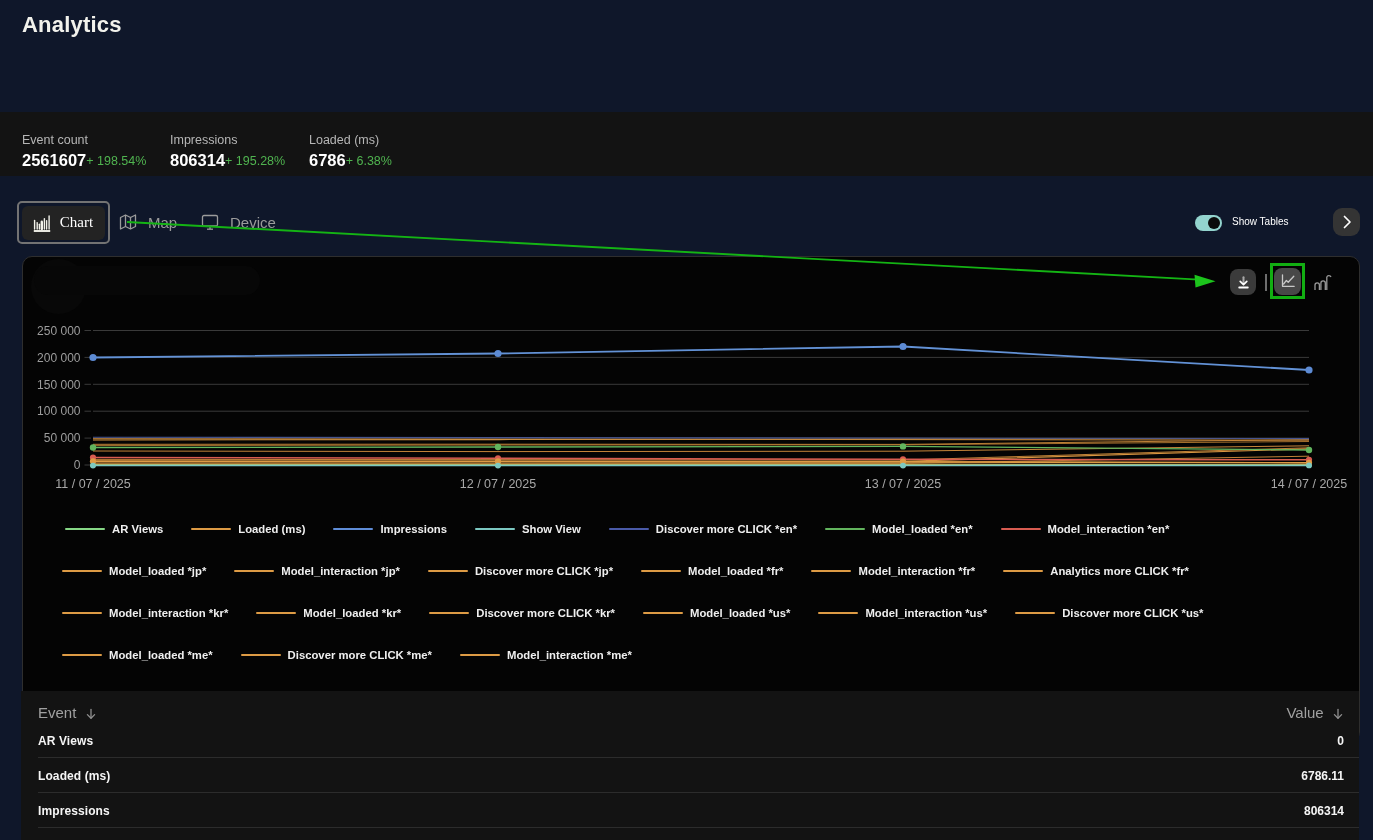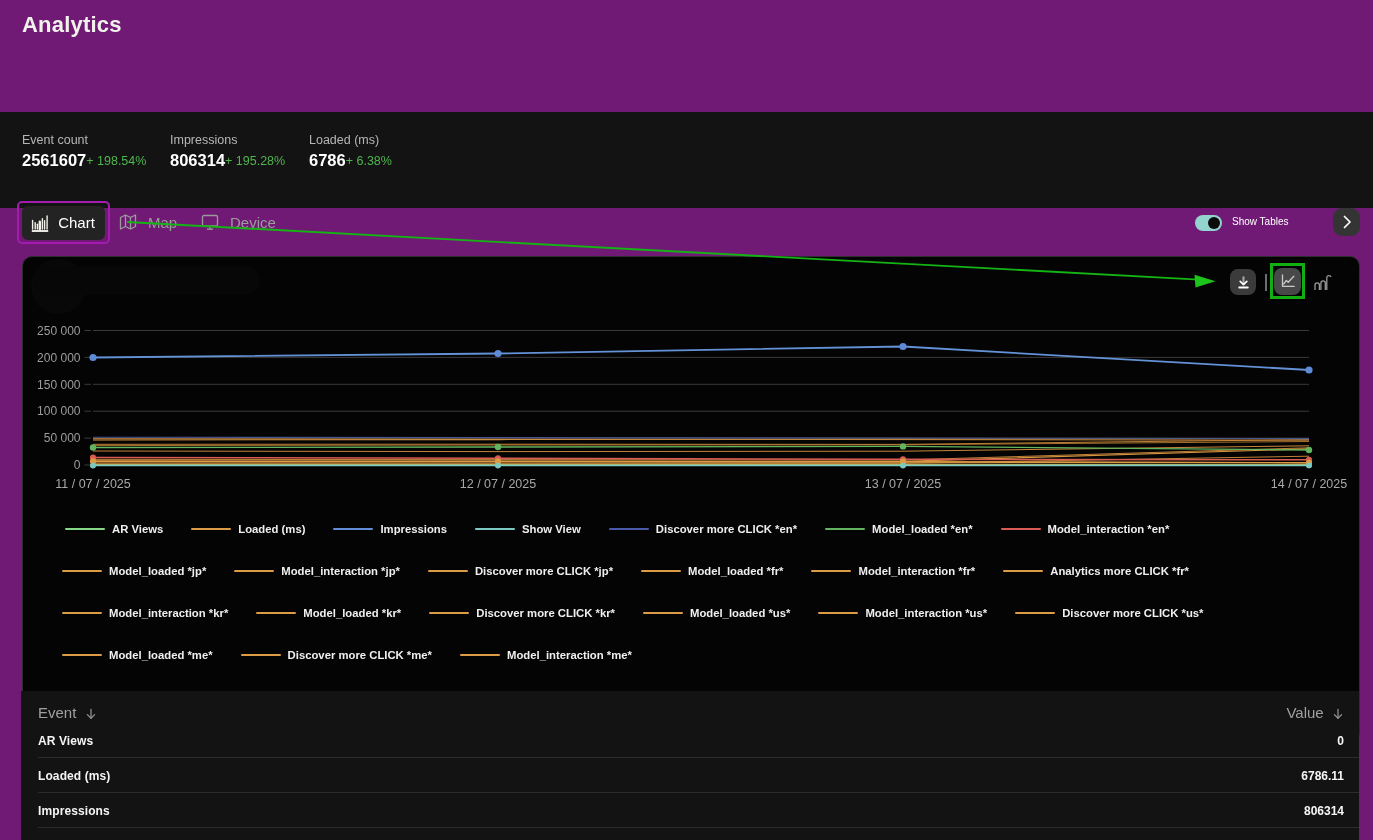--- a/index.html
+++ b/index.html
@@ -1,31 +1,31 @@
 <!DOCTYPE html>
 <html><head>
 <meta charset="utf-8">
 <style>
   * { margin:0; padding:0; box-sizing:border-box; }
   html,body { width:1373px; height:840px; background:#030303; overflow:hidden;
     font-family:"Liberation Sans", sans-serif; }
   .abs { position:absolute; }
-  #page { position:relative; width:1373px; height:840px; background:#701a75; }
+  #page { position:relative; width:1373px; height:840px; background:#0f172a; }
   h1 { position:absolute; left:22px; top:12px; font-size:22px; font-weight:bold; color:#f2f2ec; letter-spacing:0.2px; }
 
   
-  #stats { position:absolute; left:0; top:112px; width:1373px; height:96px; background:#131313; }
+  #stats { position:absolute; left:0; top:112px; width:1373px; height:64px; background:#131313; }
   .stat { position:absolute; top:0; height:78px; }
   .stat .lbl { position:absolute; top:21px; font-size:12.5px; color:#b6b6b6; white-space:nowrap; }
   .stat .val { position:absolute; top:39px; font-size:16.5px; font-weight:bold; color:#fff; white-space:nowrap; }
   .stat .pct { font-size:12.5px; font-weight:normal; color:#50b450; vertical-align:1.5px; }
 
   
   #tabchart { position:absolute; left:16.5px; top:201px; width:93px; height:43px;
-     border:2px solid #a21caf; border-radius:5px; padding:2.5px 3px; }
+     border:2px solid #737373; border-radius:5px; padding:2.5px 3px;font-family:Liberation Serif, serif; }
   #tabchart .inner { width:100%; height:100%; background:#232323; border-radius:6px;
      display:flex; align-items:center; justify-content:center; gap:9px;
      color:#fff; font-size:15px; }
   .tabitem { position:absolute; top:200px; height:44px; display:flex; align-items:center; gap:11px;
      color:#9b9b9b; font-size:15px; }
 
   #toggle { position:absolute; left:1195px; top:215px; width:27px; height:16px;
      background:#93d4ce; border-radius:8.5px; }
   #toggle .knob { position:absolute; right:2px; top:2px; width:12px; height:12px;
      border-radius:50%; background:#0b0b0b; }

